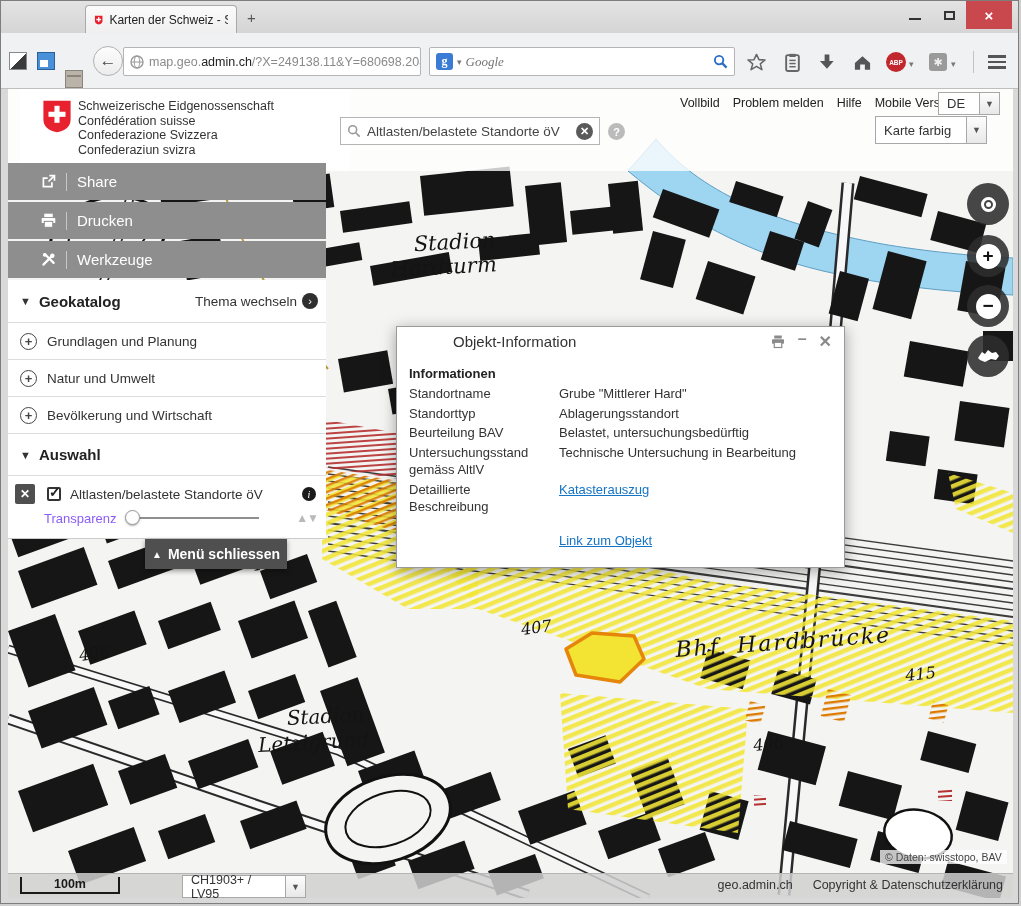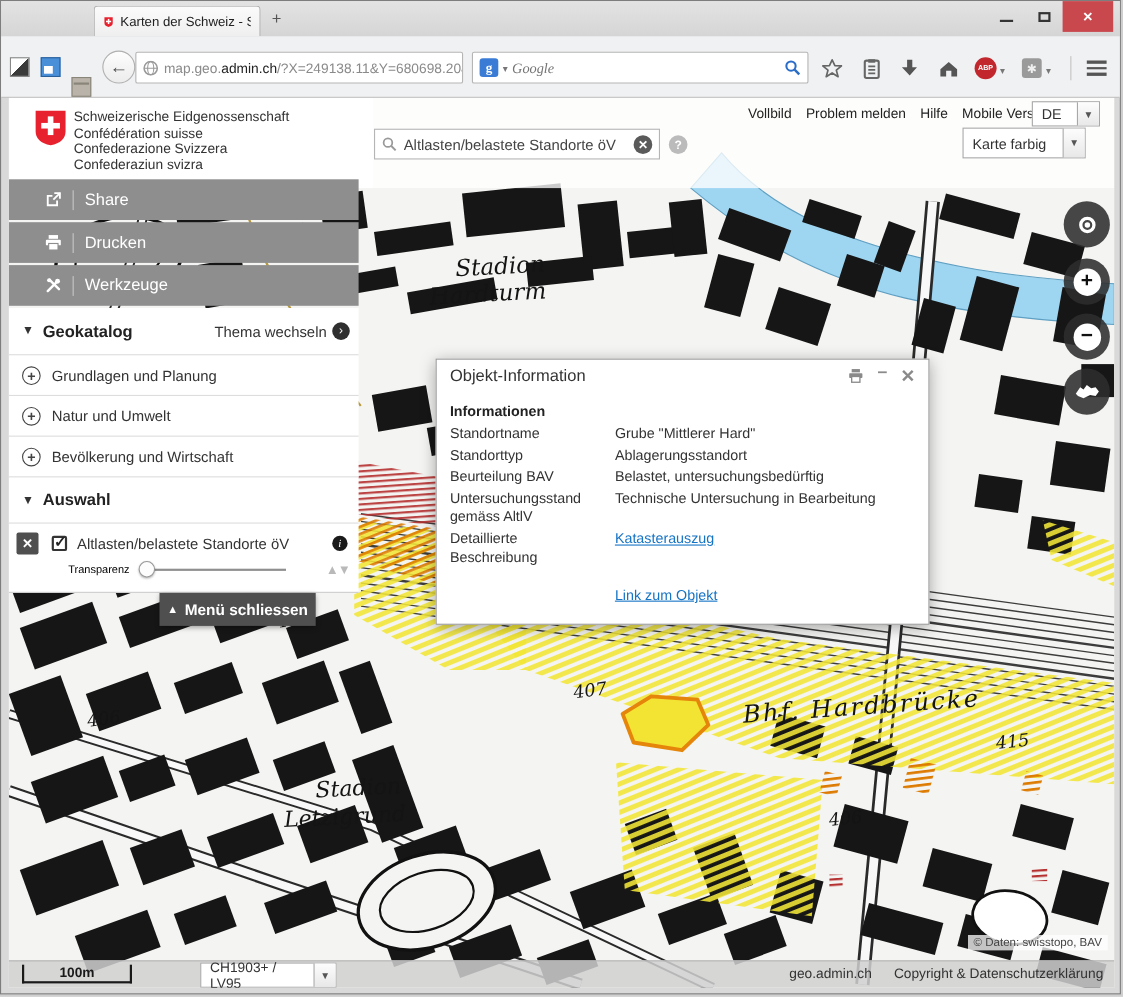--- a/index.html
+++ b/index.html
@@ -54,21 +54,21 @@
   .hamburger div { height:2.5px; background:#555; margin-bottom:3px; }
 
   
   .frame { padding:0 7px 8px 7px; }
   .page { position:relative; width:1005px; height:809px; background:#f4f4f2; overflow:hidden; }
   svg.map { position:absolute; left:0; top:0; }
   text.maplabel { font-family:"DejaVu Serif","Liberation Serif",serif; font-style:italic; fill:#141414; }
 
   
   .hdr-ghost { position:absolute; left:0; top:0; width:1005px; height:82px; background:rgba(255,255,255,.78); }
-  .hdr-left { position:absolute; left:1px; top:0; width:330px; height:82px; background:#fff; }
+  .hdr-left { position:absolute; left:12px; top:0; width:330px; height:82px; background:#fff; }
   .shield { position:absolute; left:20px; top:9px; }
   .org { position:absolute; left:58px; top:10px; font-size:12.5px; color:#333; line-height:14.5px; }
   .tagline { margin-top:6px; font-size:11.5px; color:#757575; }
   .hdr-links { position:absolute; top:7px; left:672px; display:flex; gap:13px; font-size:12.5px; color:#222; }
   .hdr-links span { cursor:default; }
   .selbox { background:#fff; border:1px solid #a8a8a8; display:flex; align-items:stretch; font-size:13px; color:#333; }
   .selbox .val { display:flex; align-items:center; padding:0 8px; flex:1; }
   .selbox .chev { border-left:1px solid #a8a8a8; width:20px; display:flex; align-items:center; justify-content:center;
                   font-size:9px; color:#555; background:linear-gradient(#fdfdfd,#e8e8e8); }
   .lang-sel { position:absolute; left:930px; top:3px; width:62px; height:23px; }
@@ -102,34 +102,34 @@
   .layerrow1 { display:flex; align-items:center; height:24px; }
   .xbtn { width:20px; height:20px; background:#4f4f4f; border-radius:2px; color:#fff; font-size:12px; font-weight:bold;
           display:flex; align-items:center; justify-content:center; margin-left:7px; }
   .cb { width:14px; height:14px; border:2px solid #333; border-radius:2px; margin-left:12px; position:relative; }
   .cb span { position:absolute; left:0px; top:-5px; font-size:14px; font-weight:bold; color:#222; }
   .layername { font-size:13.5px; color:#333; margin-left:9px; }
   .info-ico { margin-left:auto; margin-right:10px; width:14px; height:14px; border-radius:50%; background:#1a1a1a;
               color:#fff; font-size:10px; font-style:italic; font-family:"Liberation Serif",serif;
               display:flex; align-items:center; justify-content:center; }
   .layerrow2 { display:flex; align-items:center; height:24px; padding-left:36px; }
-  .translabel { font-size:10px; color:#000000;margin-left:18px; }
+  .translabel { font-size:13px; color:#8b5cf6; }
   .slider { position:relative; width:132px; height:2px; background:#8f8f8f; margin-left:10px; }
   .knob { position:absolute; left:-2px; top:-7px; width:15px; height:15px; border-radius:50%; background:#fdfdfd;
           border:1px solid #999; box-shadow:0 1px 2px rgba(0,0,0,.3); }
   .updown { margin-left:auto; margin-right:8px; color:#b9b9b9; font-size:12px; letter-spacing:-1px; }
   .close-menu { position:relative; left:137px; width:142px; height:30px; background:#4f4f4f; color:#fff;
                 font-size:14px; font-weight:bold; display:flex; align-items:center; justify-content:center; gap:6px;
                 box-shadow:0 2px 5px rgba(0,0,0,.4); }
   .close-menu .tri-up { font-size:10px; }
 
   
   .popup { position:absolute; left:388px; top:237px; width:449px; background:#fff; border:1px solid #9a9a9a;
            box-shadow:0 3px 14px rgba(0,0,0,.35); }
-  .pop-head { height:29px; display:flex; align-items:center; padding:0 12px; }
+  .pop-head { height:29px; display:flex; align-items:center; padding:0 12px;margin-left:44px; }
   .pop-title { font-size:15px; color:#333; }
   .pop-icons { margin-left:auto; display:flex; align-items:center; gap:12px; color:#8a8a8a; }
   .pop-min { font-size:16px; font-weight:bold; margin-top:-6px; }
   .pop-x { font-size:16px; font-weight:bold; }
   .pop-sub { background:#e6e6e6; padding:8px 12px; font-size:13px; line-height:1.45; color:#444; }
   .pop-sub b { color:#222; }
   .pop-body { padding:10px 12px 16px 12px; }
   .pop-sec { font-size:13px; font-weight:bold; color:#222; margin-bottom:4px; }
   .poprow { display:flex; font-size:13px; color:#333; line-height:1.35; margin-bottom:2px; }
   .poprow .plabel { width:150px; flex:0 0 150px; padding-right:10px; }

